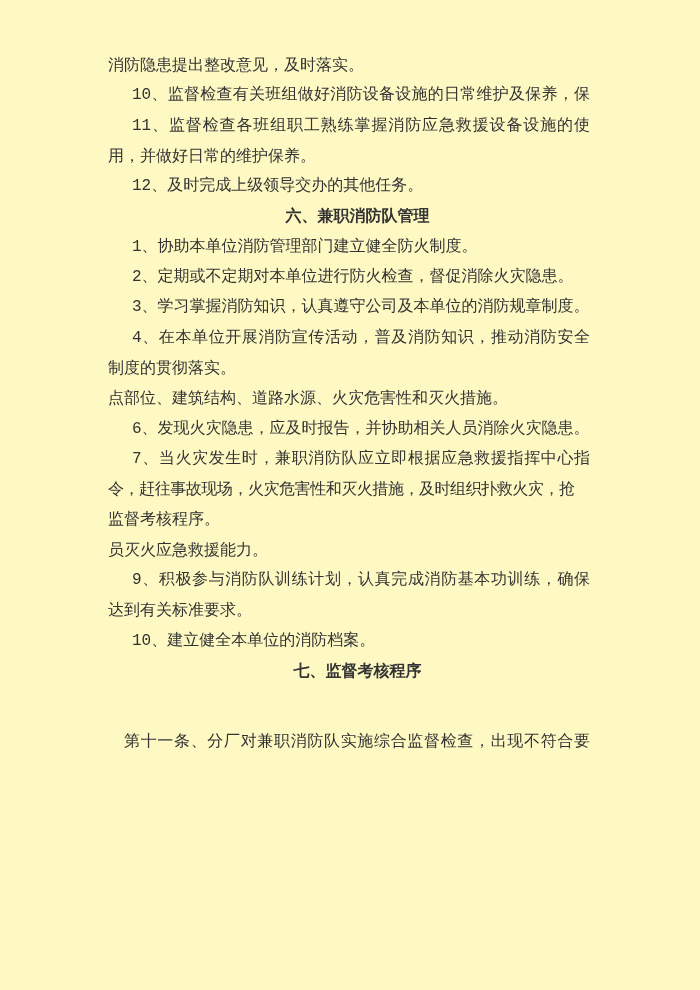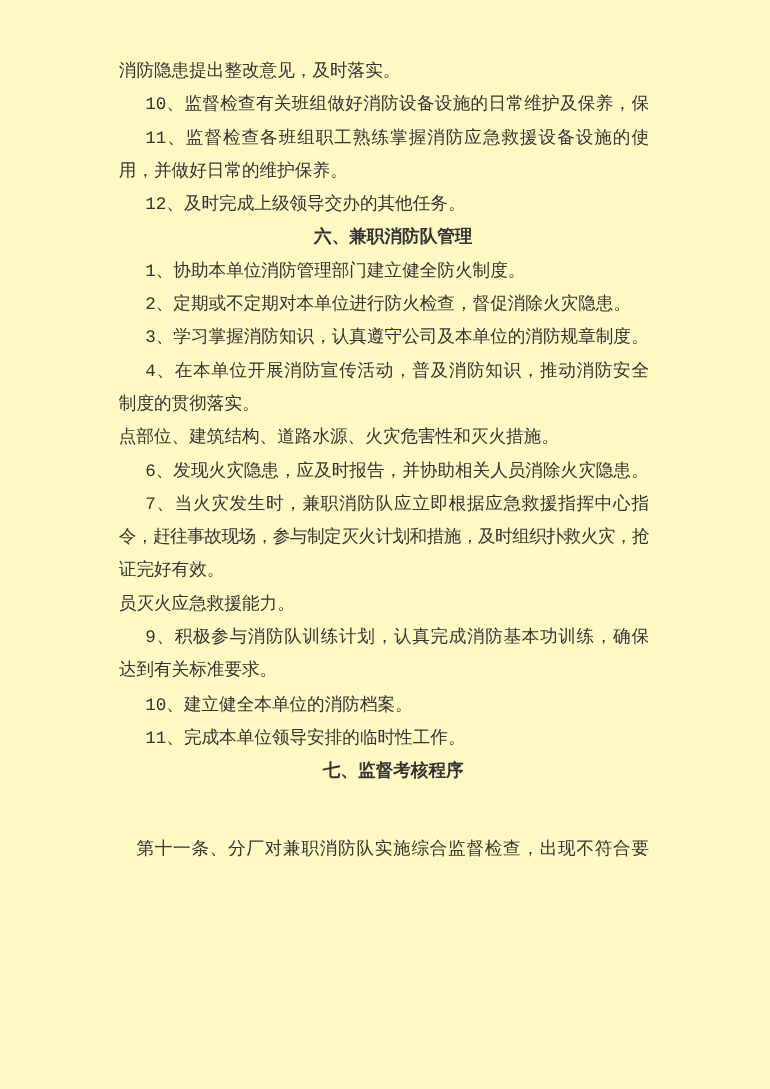--- a/index.html
+++ b/index.html
@@ -47,22 +47,21 @@
   <div class="line indent">12、及时完成上级领导交办的其他任务。</div>
   <div class="line heading">六、兼职消防队管理</div>
   <div class="line indent">1、协助本单位消防管理部门建立健全防火制度。</div>
   <div class="line indent">2、定期或不定期对本单位进行防火检查，督促消除火灾隐患。</div>
   <div class="line indent">3、学习掌握消防知识，认真遵守公司及本单位的消防规章制度。</div>
   <div class="line indent stretch">4、在本单位开展消防宣传活动，普及消防知识，推动消防安全</div>
   <div class="line plain">制度的贯彻落实。</div>
   <div class="line plain">点部位、建筑结构、道路水源、火灾危害性和灭火措施。</div>
   <div class="line indent">6、发现火灾隐患，应及时报告，并协助相关人员消除火灾隐患。</div>
   <div class="line indent stretch">7、当火灾发生时，兼职消防队应立即根据应急救援指挥中心指</div>
-  <div class="line plain tight">令，赶往事故现场，参与制定灭火计划和措施，及时组织扑救火灾，抢</div>
-  <div class="line plain">证完好有效。</div>
+  <div class="line plain tight">令，赶往事故现场，火灾危害性和灭火措施，及时组织扑救火灾，抢</div>
+  <div class="line plain">监督考核程序。</div>
   <div class="line plain">员灭火应急救援能力。</div>
   <div class="line indent stretch">9、积极参与消防队训练计划，认真完成消防基本功训练，确保</div>
   <div class="line plain">达到有关标准要求。</div>
   <div class="line indent">10、建立健全本单位的消防档案。</div>
-  <div class="line indent">11、完成本单位领导安排的临时性工作。</div>
   <div class="line heading">七、监督考核程序</div>
   <div class="line clause stretch">第十一条、分厂对兼职消防队实施综合监督检查，出现不符合要</div>
 </div>
 
 </body></html>

